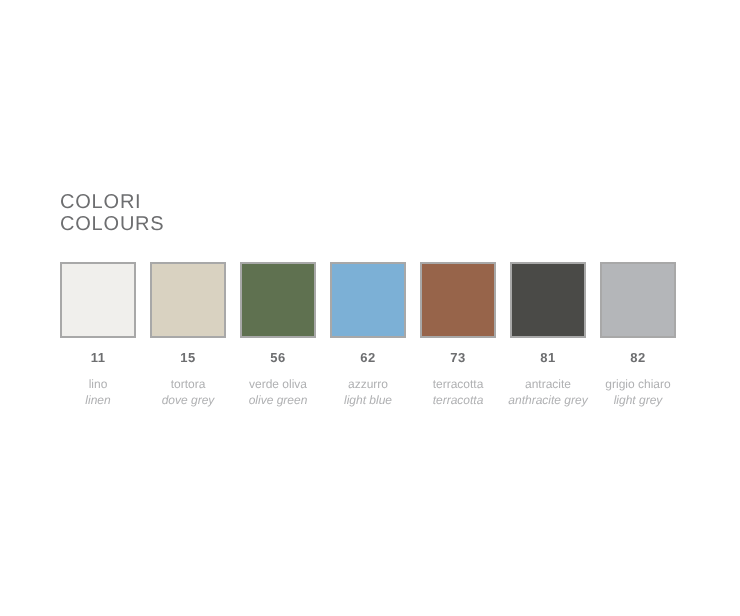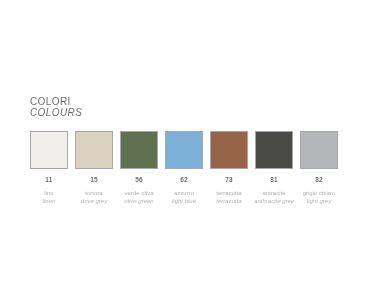--- a/index.html
+++ b/index.html
@@ -30,21 +30,20 @@
     font-size: 10px;
     letter-spacing: 0.4px;
     color: #6d6e70;
     font-style: normal;
     white-space: nowrap;
   }
   .heading-en {
     font-size: 10px;
     letter-spacing: 0.4px;
     color: #6d6e70;
-    font-style: italic;
     white-space: nowrap;
   }
   .palette {
     position: absolute;
     left: 30px;
     top: 131px;
     width: 314px;
     display: flex;
     flex-direction: row;
     justify-content: flex-start;

